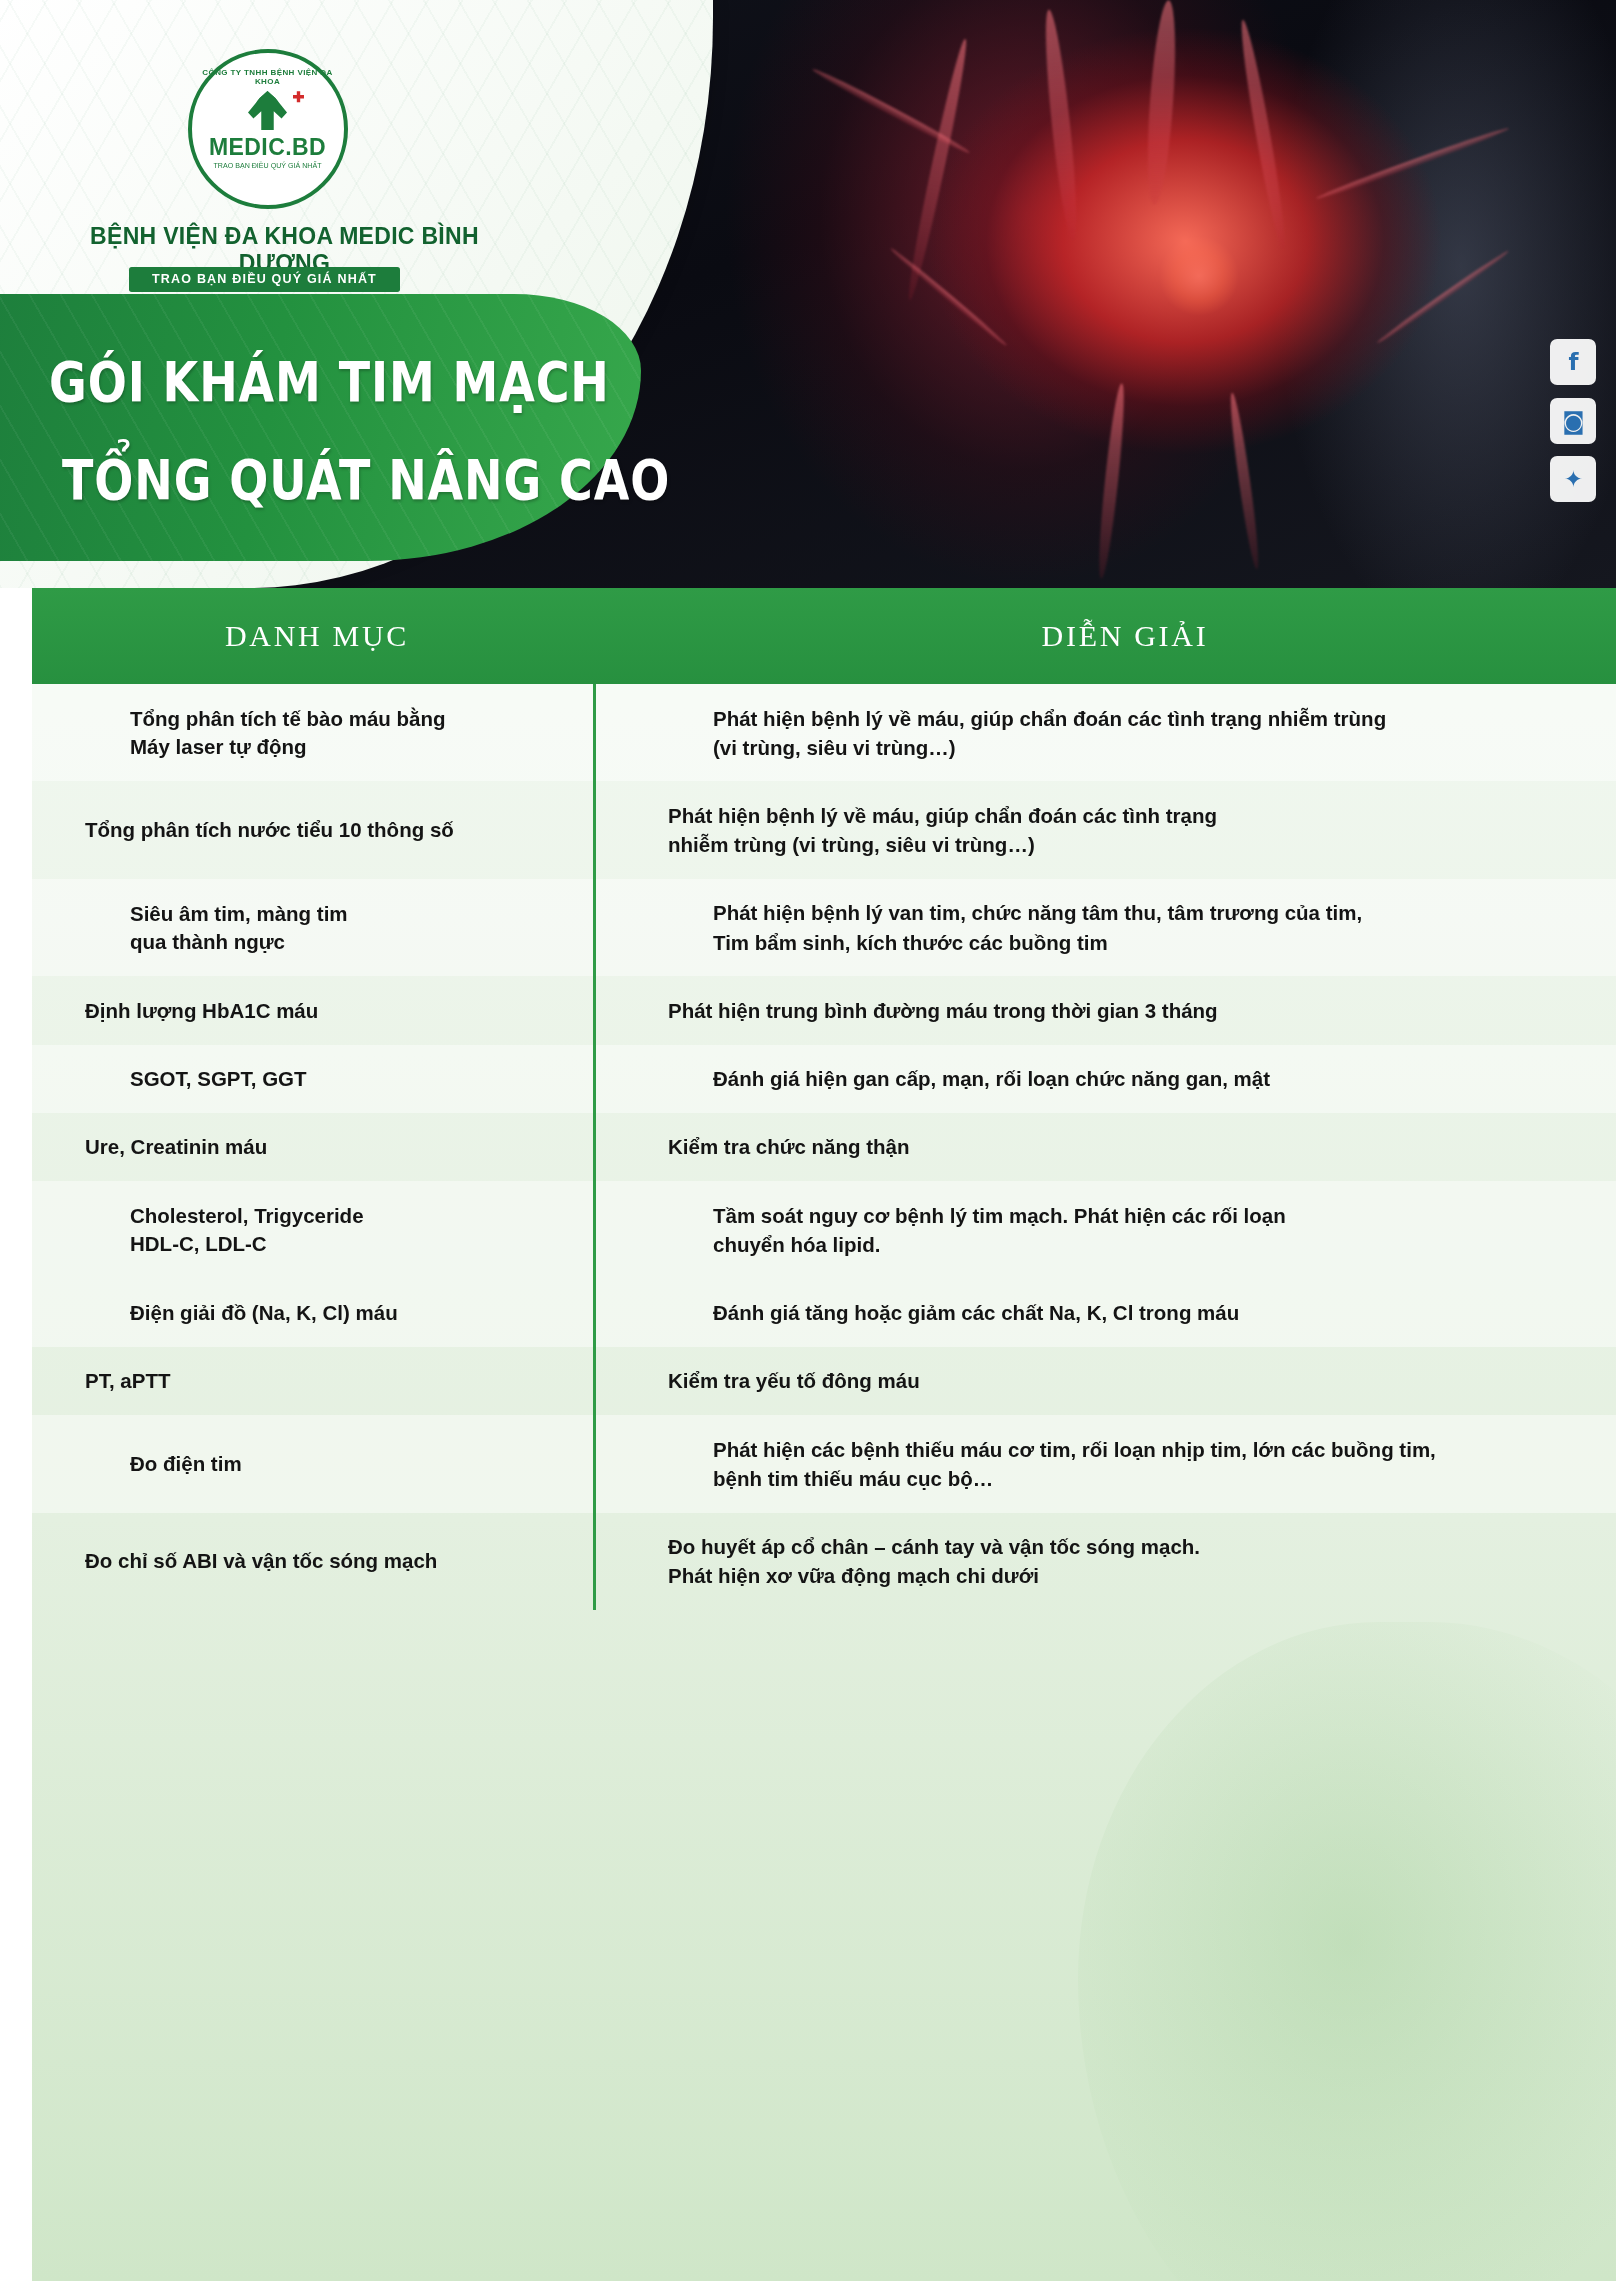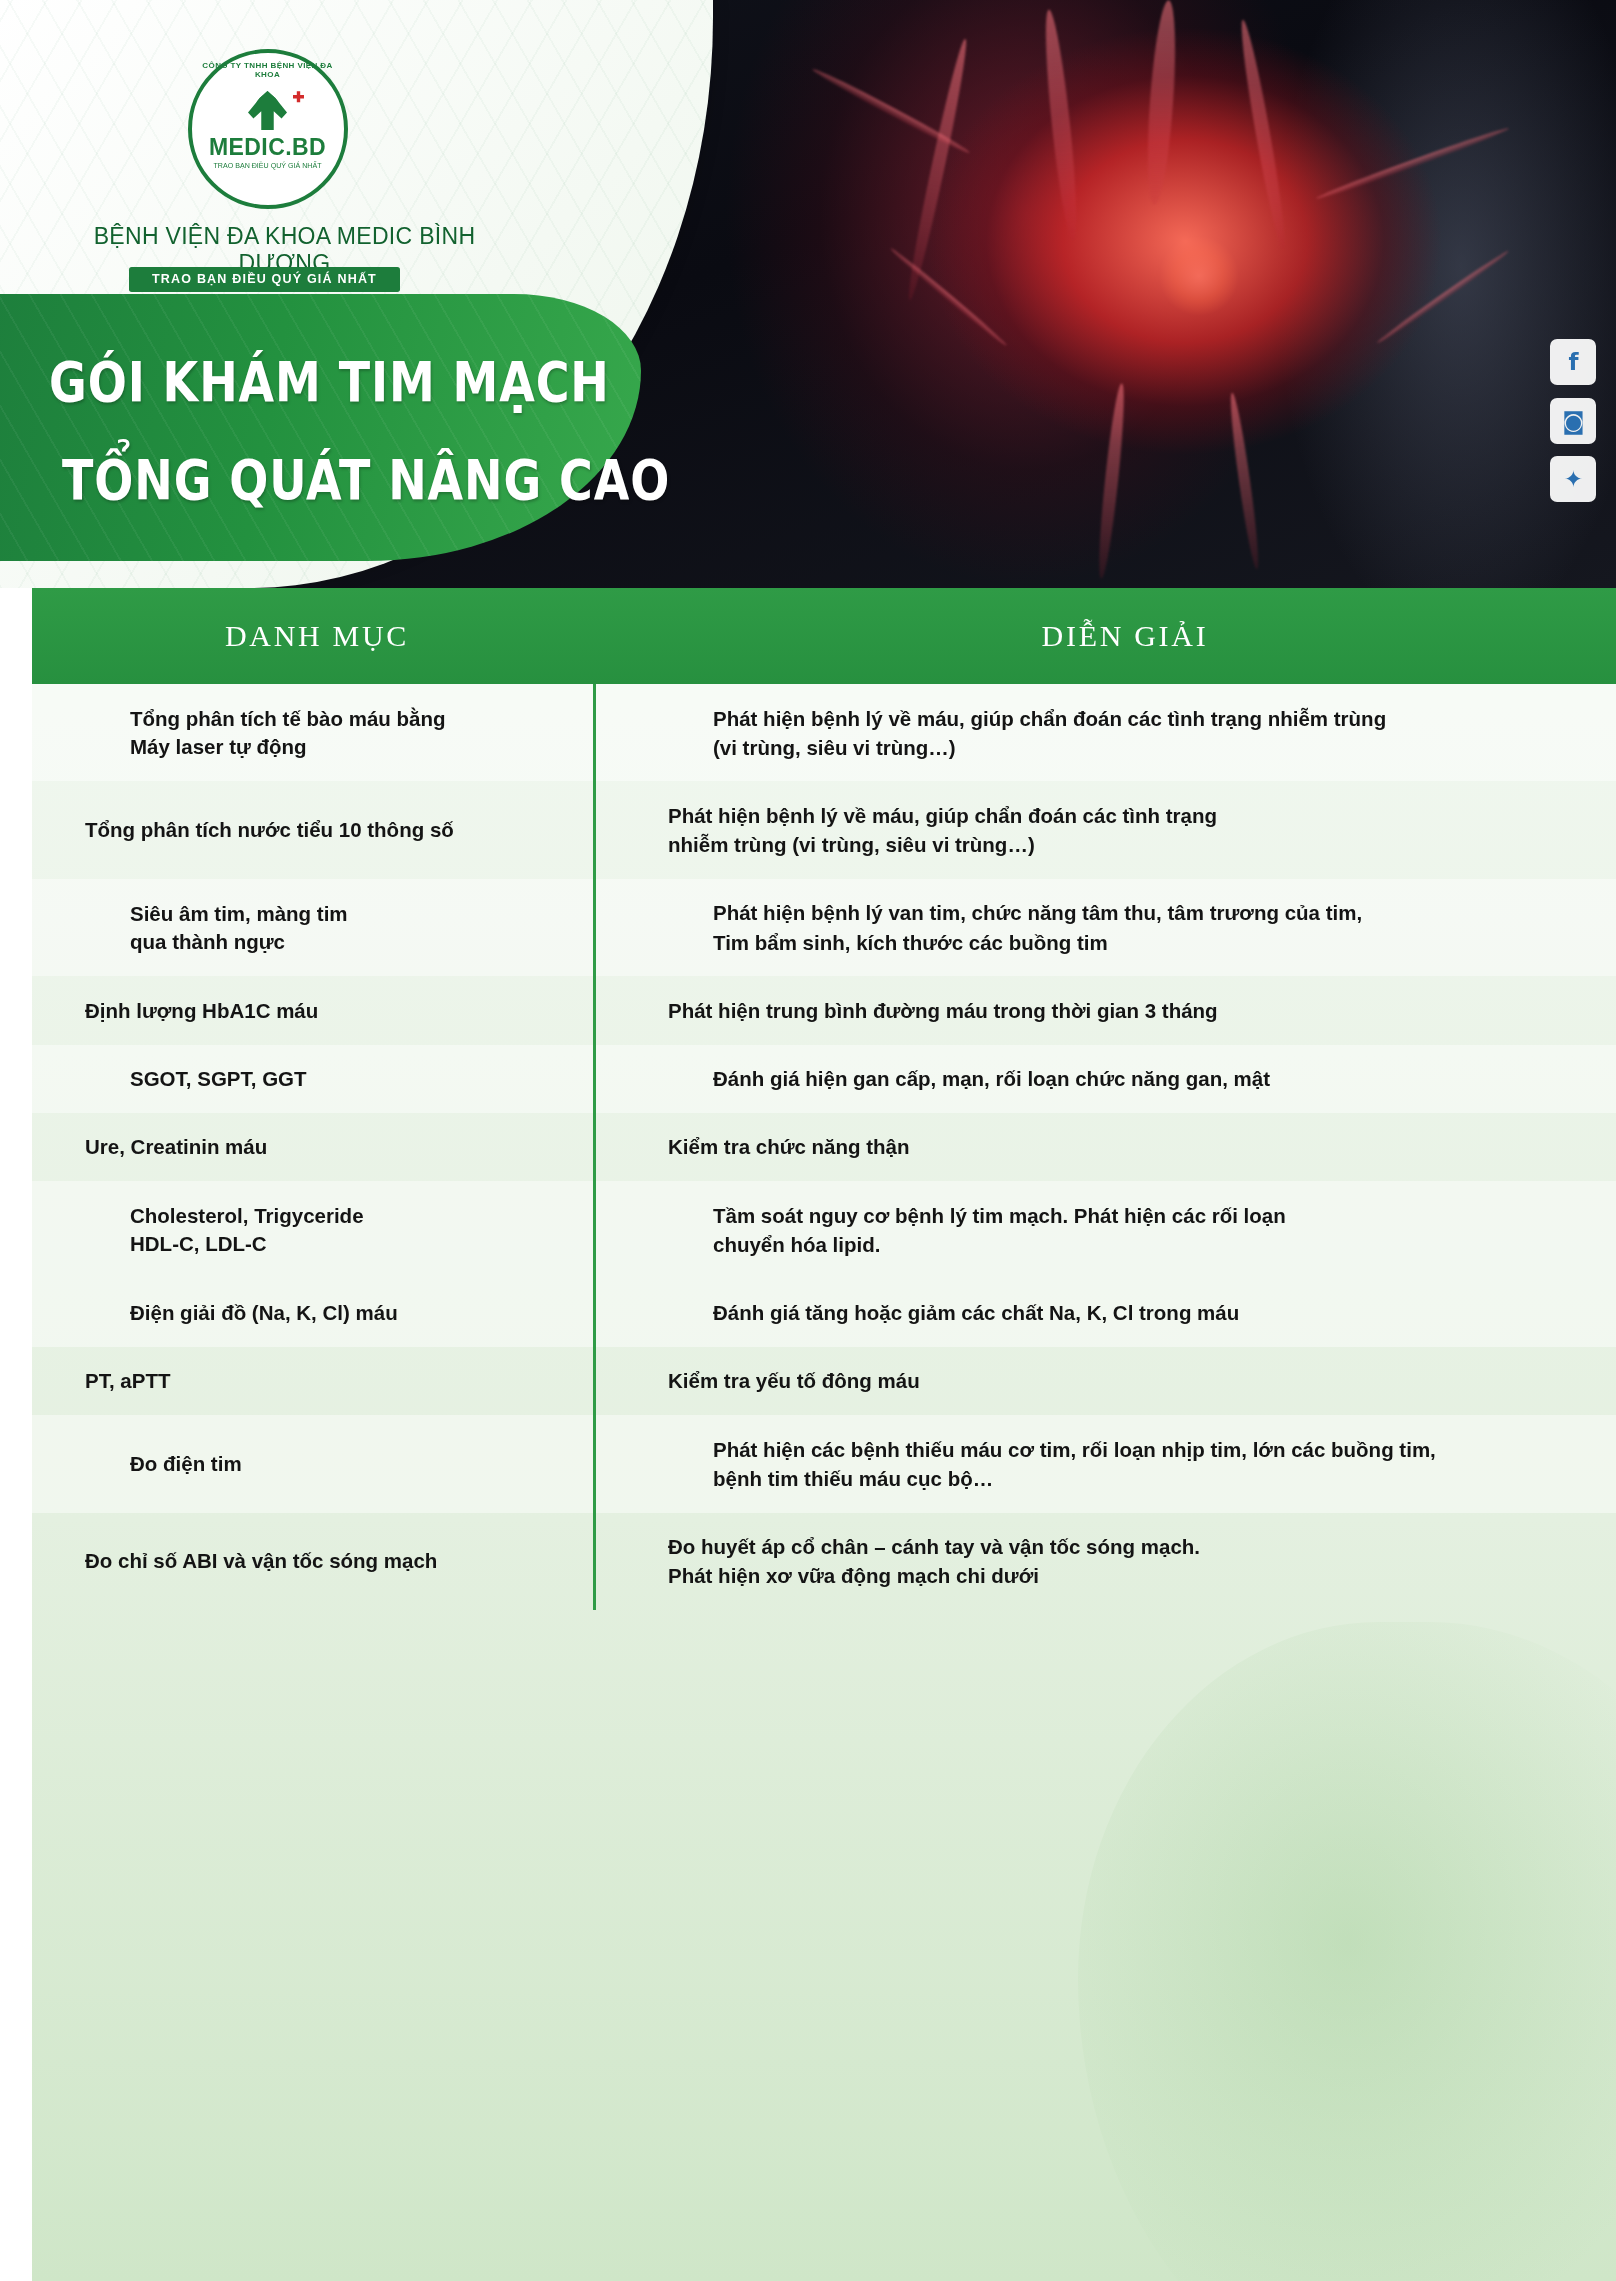--- a/index.html
+++ b/index.html
@@ -107,37 +107,37 @@
   .logo-wrap { position: absolute; left: 165px; top: 49px; width: 205px; text-align: center; }
   .logo-circle {
     width: 160px; height: 160px; margin: 0 auto;
     border-radius: 50%;
     background: #ffffff;
     border: 4.5px solid #1d7d3c;
     position: relative;
     display: flex; flex-direction: column; align-items: center; justify-content: center;
   }
   .logo-arc-top {
-    position: absolute; top: 8px; left: 0; right: 0;
+    position: absolute; top: 15px; left: 0; right: 0;
     font-size: 8px; letter-spacing: 0.4px; color: #1d7d3c; font-weight: bold;
   }
   .logo-cross { position: absolute; top: 36px; right: 39px; color: #d32b2b; font-size: 14.3px; font-weight: bold; }
   .logo-figure {
     width: 39px; height: 39px; margin-top: 3.6px;
     background: radial-gradient(circle at 50% 22%, #1d7d3c 0 10.7px, rgba(0,0,0,0) 11.6px),
                 linear-gradient(#1d7d3c, #1d7d3c);
     clip-path: polygon(50% 0%, 70% 18%, 100% 55%, 86% 70%, 66% 52%, 66% 100%, 34% 100%, 34% 52%, 14% 70%, 0% 55%, 30% 18%);
   }
   .logo-name { font-size: 23px; font-weight: bold; color: #1d7d3c; letter-spacing: 0.4px; margin-top: 3.6px; }
   .logo-sub { font-size: 7.1px; color: #1d7d3c; margin-top: 1.8px; }
 
   .hospital-name {
     position: absolute; left: 53px; top: 223px; width: 463px;
     text-align: center;
-    font-size: 23px; font-weight: normal; color: #12622f;
+    font-size: 23px; font-weight: bold; color: #12622f;
     letter-spacing: 0.3px;
   }
   .tagline {
     position: absolute; left: 129px; top: 267px;
     padding: 5.3px 23px;
     background: #1d7d3c;
     color: #ffffff;
     font-size: 12.5px; font-weight: bold; letter-spacing: 1.2px;
     border-radius: 2.7px;
   }

